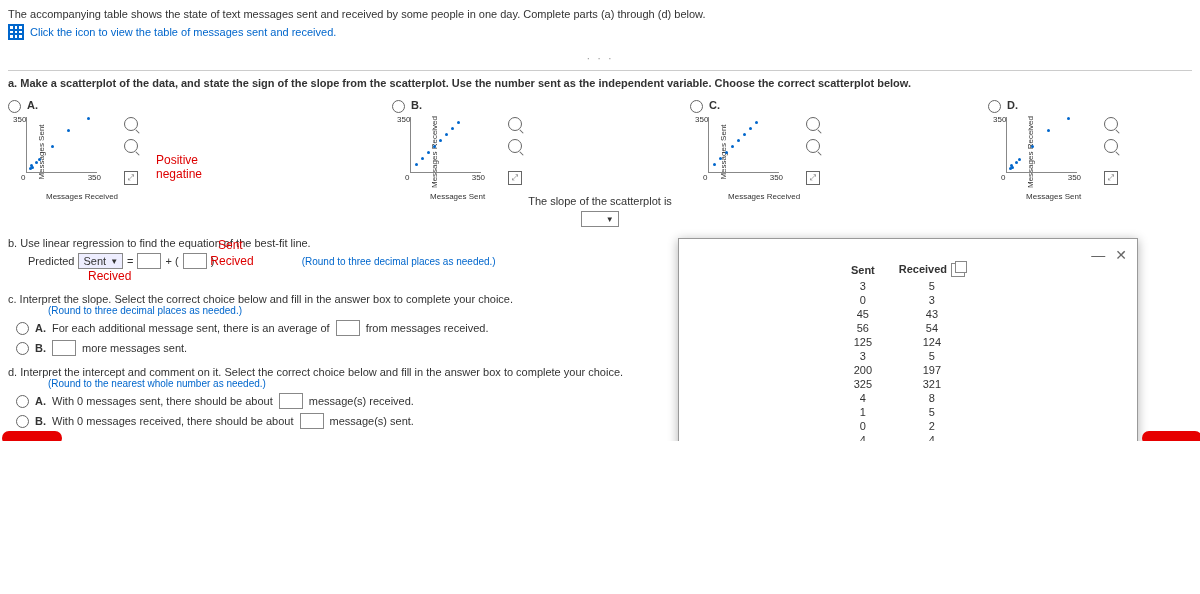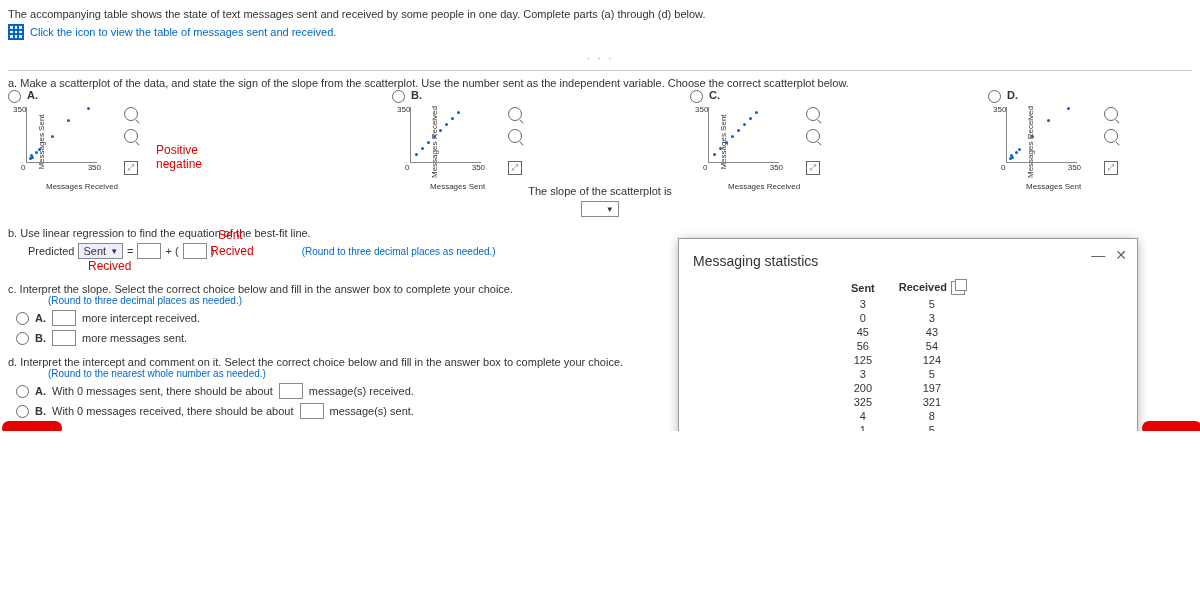--- a/index.html
+++ b/index.html
@@ -2,21 +2,21 @@
 <html><head>
 <meta charset="utf-8">
 <style>
 body { font-family: Arial, sans-serif; font-size: 11px; color: #333; margin: 0; padding: 8px; width: 1184px; position: relative; }
 .intro { margin-bottom: 4px; }
 .link-row { display: flex; align-items: center; gap: 6px; color: #0066cc; font-size: 11px; margin-bottom: 12px; cursor: pointer; }
 .grid-icon { width: 14px; height: 14px; border: 1px solid #0066cc; display: inline-flex; flex-wrap: wrap; }
 .grid-icon span { width: 33%; height: 33%; border: 0.5px solid #0066cc; box-sizing: border-box; }
 .dots-row { text-align: center; color: #999; letter-spacing: 2px; margin: 6px 0; }
 hr.sep { border: none; border-top: 1px solid #ccc; margin: 6px 0; }
-.prompt { margin: 6px 0 0 0; }
+.prompt { margin: 6px 0 10px 0; font-weight: bold; }
 .options-row { display: flex; gap: 190px; margin-bottom: 8px; }
 .opt { display: flex; align-items: flex-start; gap: 6px; }
 .radio { width: 11px; height: 11px; border: 1px solid #666; border-radius: 50%; flex-shrink: 0; margin-top: 1px; }
 .opt-label { font-weight: bold; }
 .chart-box { position: relative; width: 90px; height: 70px; margin-left: 18px; margin-top: 4px; }
 .ylab { position: absolute; left: -12px; top: 50%; transform: translateY(-50%) rotate(-90deg); font-size: 8px; white-space: nowrap; transform-origin: center; }
 .xlab { position: absolute; bottom: -14px; left: 20px; font-size: 8px; white-space: nowrap; }
 .plot { width: 70px; height: 55px; border-left: 1px solid #888; border-bottom: 1px solid #888; position: relative; }
 .tick-top { position: absolute; top: -2px; left: -14px; font-size: 8px; }
 .tick-bot { position: absolute; bottom: -10px; left: -6px; font-size: 8px; }
@@ -211,22 +211,23 @@
     <div style="visibility:hidden">x</div>
   </div>
 </div>
 <div style="padding-left:80px; margin-top:-4px;"><span class="anno">Recived</span></div>
 
 <div class="section">c. Interpret the slope. Select the correct choice below and fill in the answer box to complete your choice.</div>
 <div class="round-note">(Round to three decimal places as needed.)</div>
 <div class="choice-row">
   <span class="radio"></span>
   <b>A.</b>
-  <span class="box-input"></span>
-  <span>more intercept received.</span>
+  <span>For each additional message sent, there is an average of</span>
+  <span class="box-input"></span>
+  <span>from messages received.</span>
 </div>
 <div class="choice-row">
   <span class="radio"></span>
   <b>B.</b>
   <span class="box-input"></span>
   <span>more messages sent.</span>
 </div>
 
 <div class="section">d. Interpret the intercept and comment on it. Select the correct choice below and fill in the answer box to complete your choice.</div>
 <div class="round-note">(Round to the nearest whole number as needed.)</div>
@@ -243,21 +244,20 @@
   <span>With 0 messages received, there should be about</span>
   <span class="box-input"></span>
   <span>message(s) sent.</span>
 </div>
 
 <div class="modal">
   <div class="modal-ctrl">
     <span>—</span>
     <span>✕</span>
   </div>
-  <div class="modal-title">Messaging statistics</div>
   <table class="data-table">
     <thead>
         <tr>
       <th>Sent</th>
       <th><span>Received</span><span class="copy-icon"></span></th>
     </tr>
       </thead>
     <tbody id="tbody">
         <tr>
           <td>3</td>

